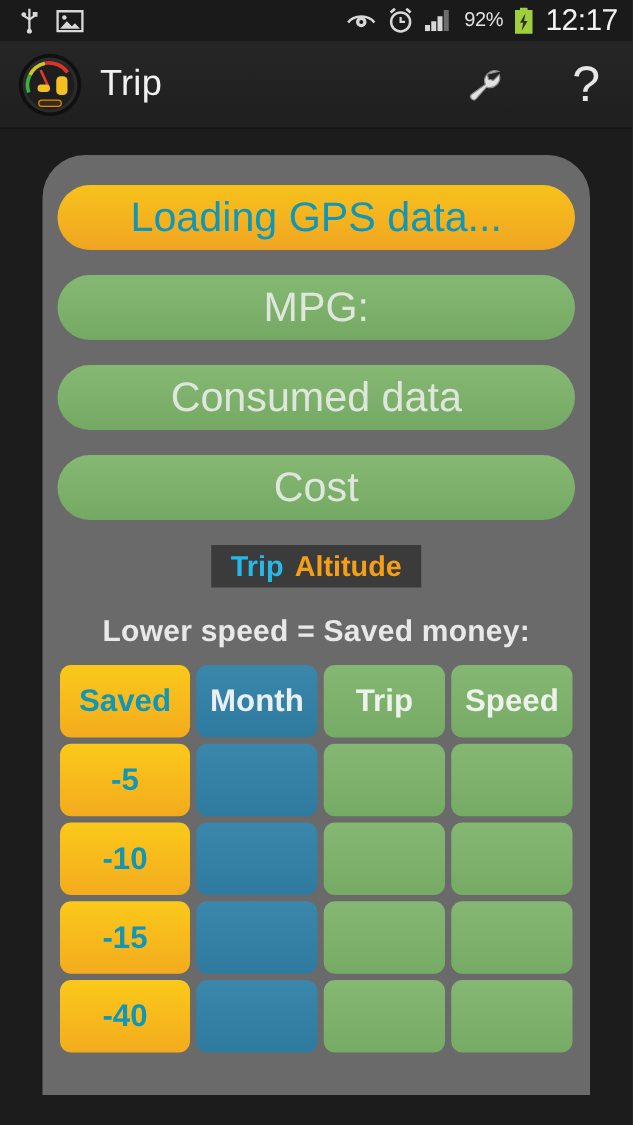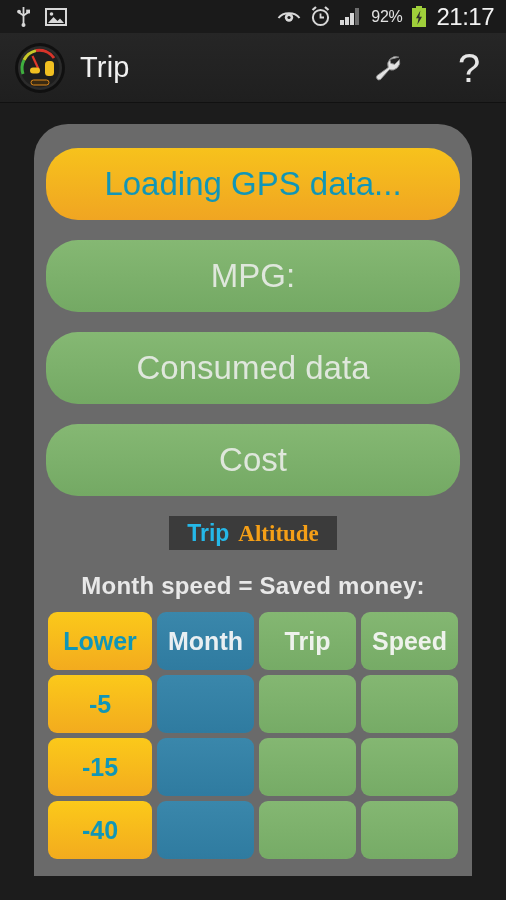--- a/index.html
+++ b/index.html
@@ -44,42 +44,42 @@
     position:absolute; left:34px; top:124px; width:438px; height:752px;
     background:#6a6a6a;
     border-radius:34px 34px 0 0;
     overflow:hidden;
   }
   #panel-inner { padding:24px 12px 0 12px; }
 
   
   .bigbtn {
     display:flex; align-items:center; justify-content:center;
-    height:72px; margin:0 0 20px 0; border-radius:32px;
+    height:52px; margin:0 0 20px 0; border-radius:32px;
     font-size:33px; text-align:center;
   }
   .bigbtn.yellow {
     background:linear-gradient(#f7c21c,#f0a522);
     color:#1196b7; font-weight:400;
   }
   .bigbtn.green {
     background:linear-gradient(#85b873,#74a964);
     color:#dfe7dc;
   }
 
   
   #tabstrip {
     margin:6px auto 0 auto; width:168px; height:34px;
     background:#3b3b3b;
     display:flex; align-items:center; justify-content:center; gap:9px;
     padding:0 8px;
   }
   .tab { font-size:23px; font-weight:bold; line-height:1; }
   .tab.active-blue { color:#25b8e8; }
-  .tab.active-orange { color:#f59f17;font-family:Liberation Serif, serif; }
+  .tab.active-orange { color:#f59f17; }
 
   
   #sectitle {
     margin:22px 0 12px 0; text-align:center;
     color:#e8e8e8; font-size:24px; font-weight:bold; letter-spacing:.2px;
   }
 
   
   #table { padding:0 2px; }
   .trow { display:flex; gap:5px; margin-bottom:5px; }
@@ -146,21 +146,21 @@
       </svg>
     </span>
     <span class="batt-pct">92%</span>
     <span>
       <svg class="sb-ico" width="16" height="22" viewBox="0 0 16 22">
         <rect x="5" y="0" width="6" height="2.2" fill="#9fcf3a"></rect>
         <rect x="1" y="2" width="14" height="19" fill="#9fcf3a"></rect>
         <path d="M9.4 4.5 L5 12.2 H7.6 L6.3 18.8 L11 10.8 H8.3 Z" fill="#2e2e2e"></path>
       </svg>
     </span>
-    <span class="clock">21:17</span>
+    <span class="clock">12:17</span>
   </div>
 </div>
 
 <div id="actionbar">
   <span id="applogo">
     <svg width="52" height="52" viewBox="0 0 52 52">
       <circle cx="26" cy="26" r="25" fill="#101010"></circle>
       <circle cx="26" cy="26" r="22" fill="#2b2b2b"></circle>
       <circle cx="26" cy="26" r="19.5" fill="#1e1e1e"></circle>
       <path d="M9 32 A18 18 0 0 1 10 18" stroke="#3fae3f" stroke-width="3" fill="none"></path>
@@ -204,38 +204,44 @@
 
     <div class="bigbtn green">
       <span>Cost</span>
     </div>
 
     <div id="tabstrip">
       <span class="tab active-blue">Trip</span>
       <span class="tab active-orange">Altitude</span>
     </div>
 
-    <div id="sectitle">Month speed = Saved money:</div>
+    <div id="sectitle">Lower speed = Saved money:</div>
 
     <div id="table">
 
       <div class="trow">
-        <div class="cell speed">Lower</div>
+        <div class="cell speed">Saved</div>
         <div class="cell time">Month</div>
         <div class="cell trip">Trip</div>
         <div class="cell month">Speed</div>
       </div>
 
       <div class="trow">
         <div class="cell speed">-5</div>
         <div class="cell time"></div>
         <div class="cell trip"></div>
         <div class="cell month"></div>
       </div>
 
+      <div class="trow">
+        <div class="cell speed">-10</div>
+        <div class="cell time"></div>
+        <div class="cell trip"></div>
+        <div class="cell month"></div>
+      </div>
 
       <div class="trow">
         <div class="cell speed">-15</div>
         <div class="cell time"></div>
         <div class="cell trip"></div>
         <div class="cell month"></div>
       </div>
 
       <div class="trow">
         <div class="cell speed">-40</div>

